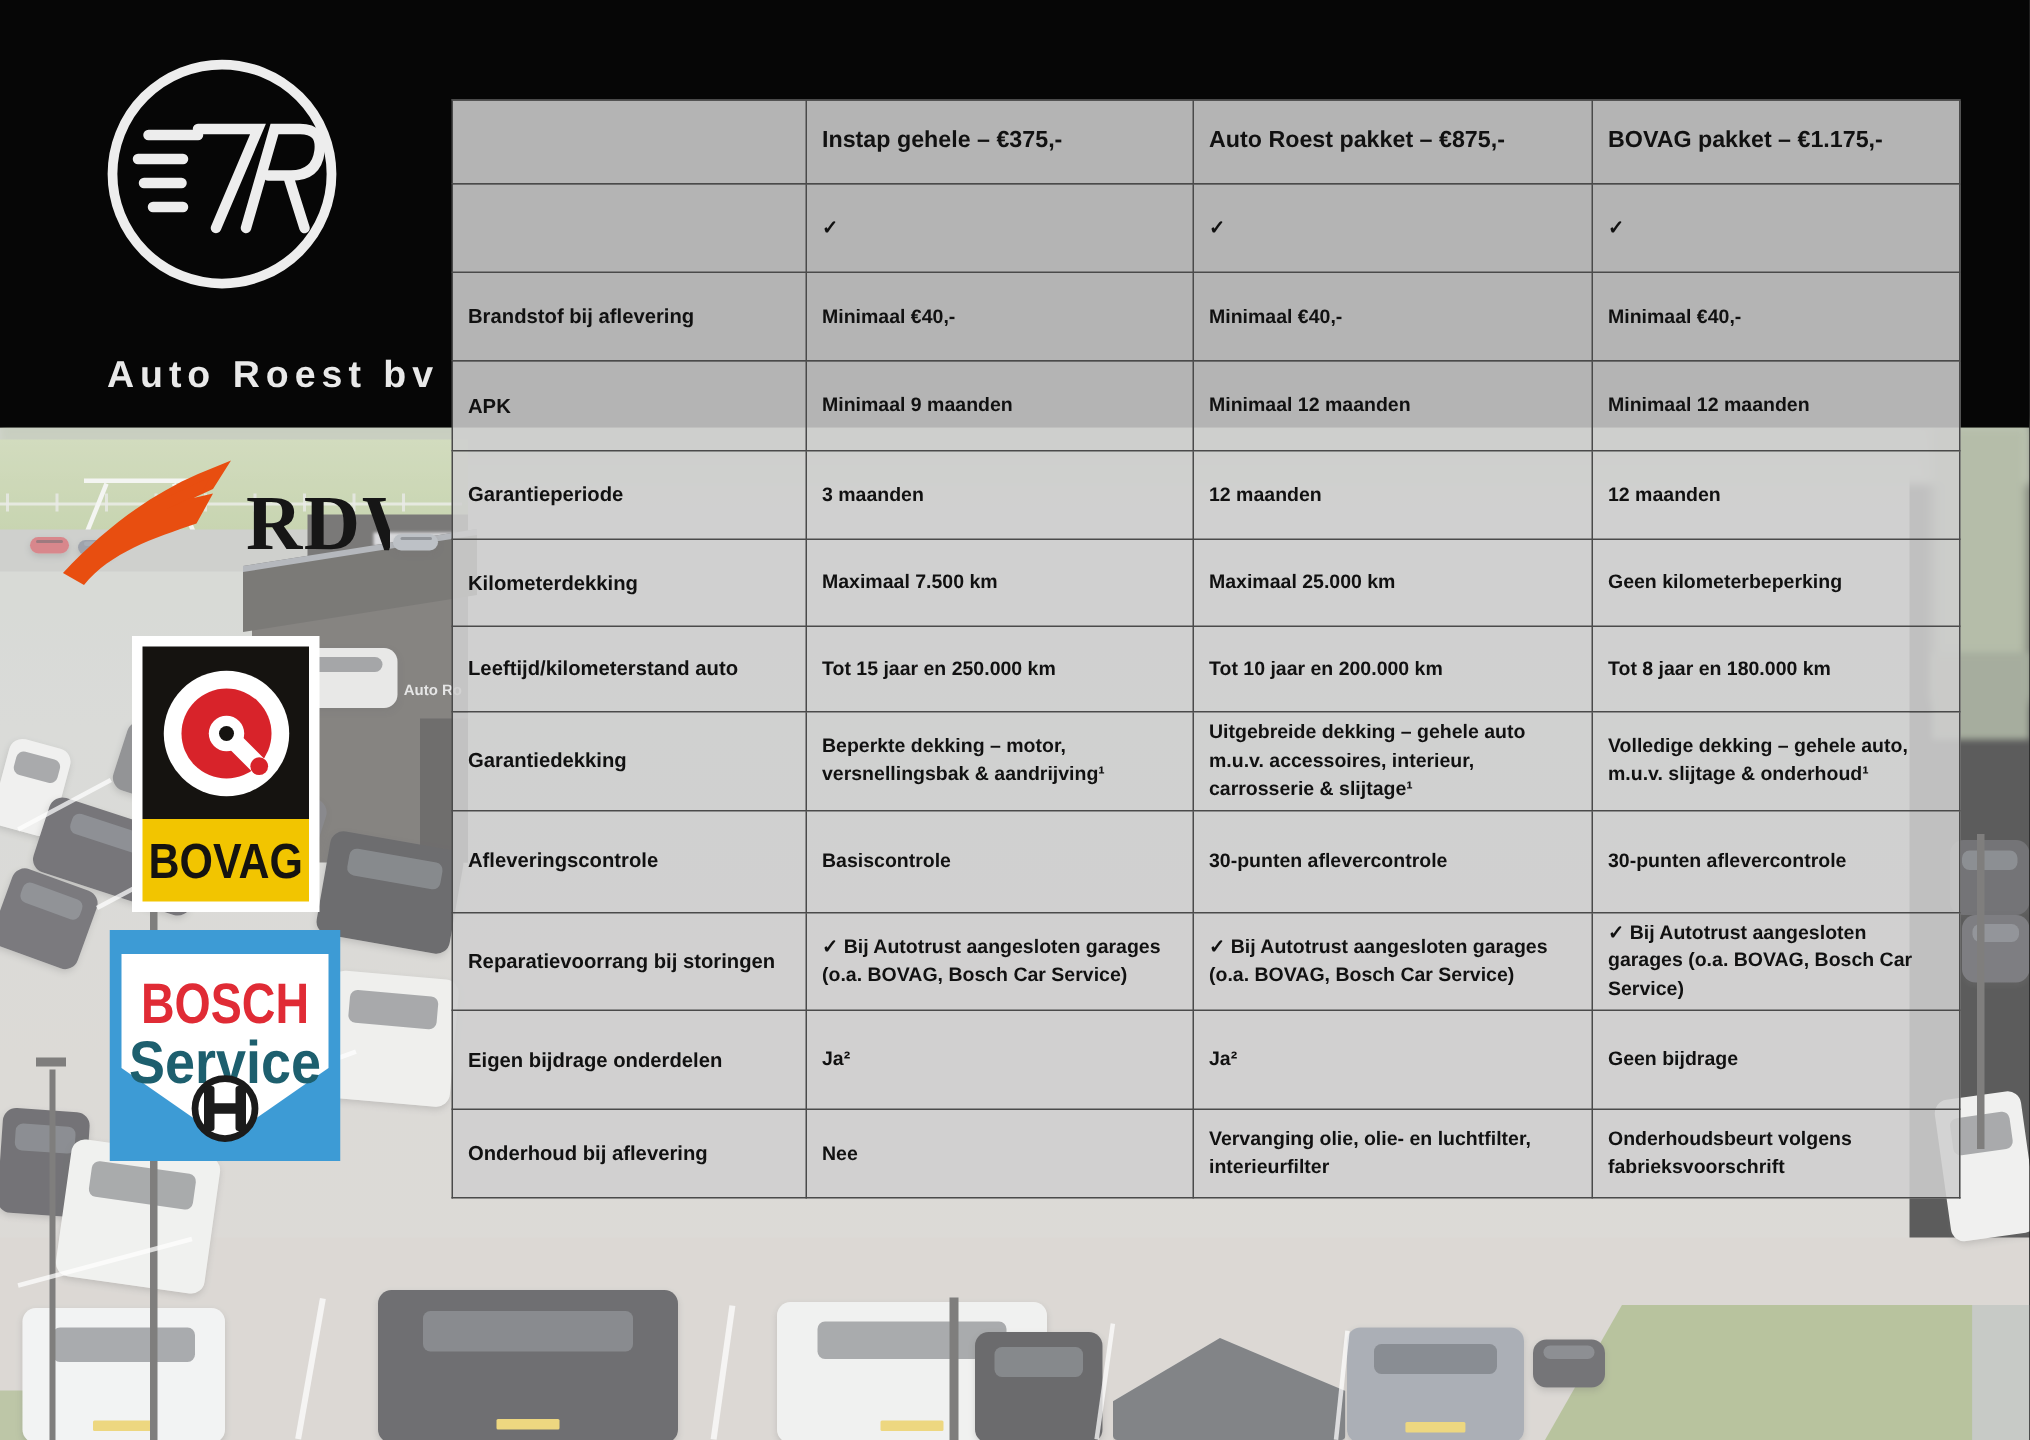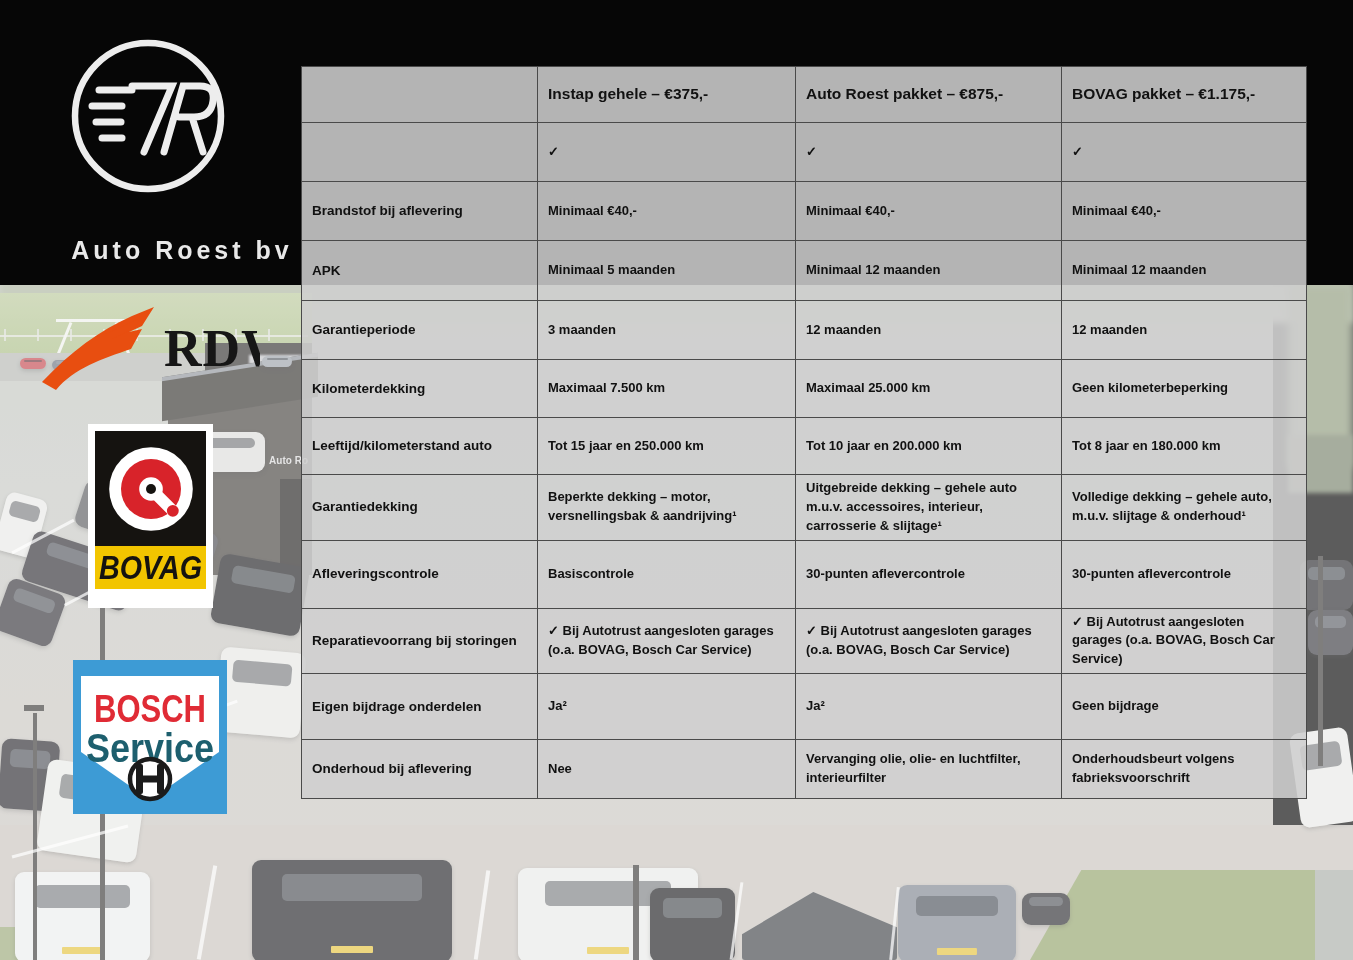--- a/index.html
+++ b/index.html
@@ -43,22 +43,22 @@
   
   .black-band{position:absolute;left:0;top:0;width:1353px;height:285px;background:#060606;z-index:2;}
   
   .logo{position:absolute;z-index:4;}
   .autoroest-mark{left:66px;top:24px;}
   .autoroest-name{left:0;top:236px;width:364px;text-align:center;color:#e9e9e9;
     font-size:25px;font-weight:600;letter-spacing:4px;z-index:4;position:absolute;}
   .rdw{left:36px;top:304px;}
   .bovag{left:88px;top:424px;width:125px;height:184px;background:#fff;box-sizing:border-box;padding:7px;display:flex;flex-direction:column;}
   .bovag .emblem{background:#151310;height:115px;display:flex;align-items:center;justify-content:center;}
-  .bovag .wordmark{background:var(--bovag_yellow,#f2c500);height:43px;display:flex;align-items:center;justify-content:flex-start;font-style:italic;}
-  .bosch{left:73px;top:660px;width:154px;height:154px;}
+  .bovag .wordmark{background:var(--bovag_yellow,#f2c500);height:55px;display:flex;align-items:center;justify-content:flex-start;}
+  .bosch{left:73px;top:620px;width:154px;height:154px;}
   
   .pricing-wrap{position:absolute;left:301px;top:66px;z-index:3;}
   table.pricing{border-collapse:collapse;table-layout:fixed;width:1005px;}
   table.pricing th,table.pricing td{
     border:1.4px solid var(--table_grid,#4a4a4a);
     background:rgba(207,207,207,.87);
     color:var(--table_text,#111);
     font-weight:700;text-align:left;vertical-align:middle;
     padding:4px 10px;line-height:1.45;font-size:13px;
   }
@@ -236,21 +236,21 @@
             <td>✓</td>
           </tr>
           <tr>
             <td class="label-cell">Brandstof bij aflevering</td>
             <td>Minimaal €40,-</td>
             <td>Minimaal €40,-</td>
             <td>Minimaal €40,-</td>
           </tr>
           <tr>
             <td class="label-cell">APK</td>
-            <td>Minimaal 5 maanden</td>
+            <td>Minimaal 9 maanden</td>
             <td>Minimaal 12 maanden</td>
             <td>Minimaal 12 maanden</td>
           </tr>
           <tr>
             <td class="label-cell">Garantieperiode</td>
             <td>3 maanden</td>
             <td>12 maanden</td>
             <td>12 maanden</td>
           </tr>
           <tr>

